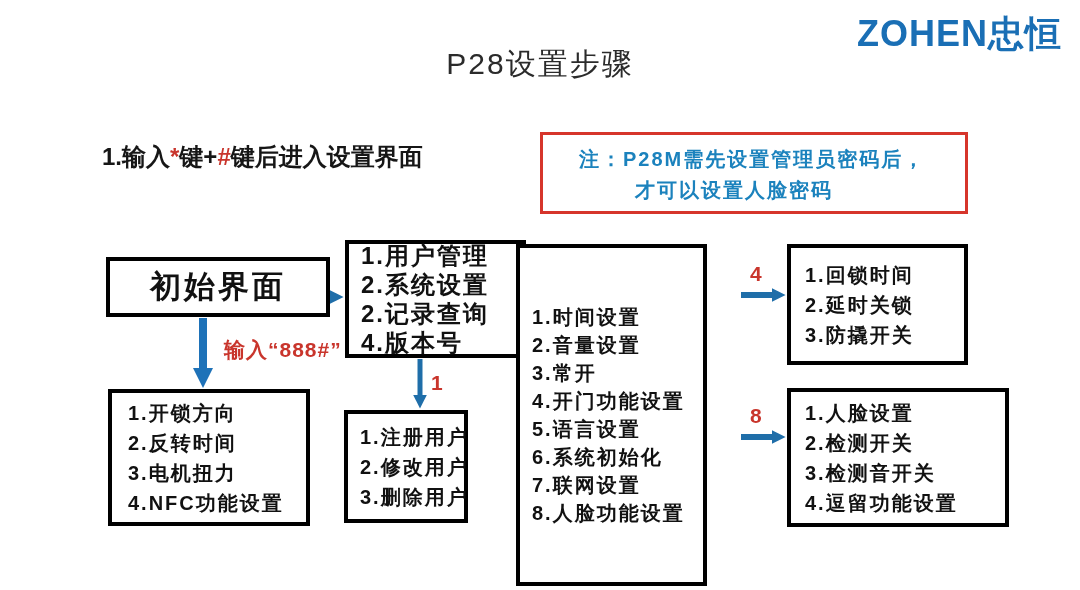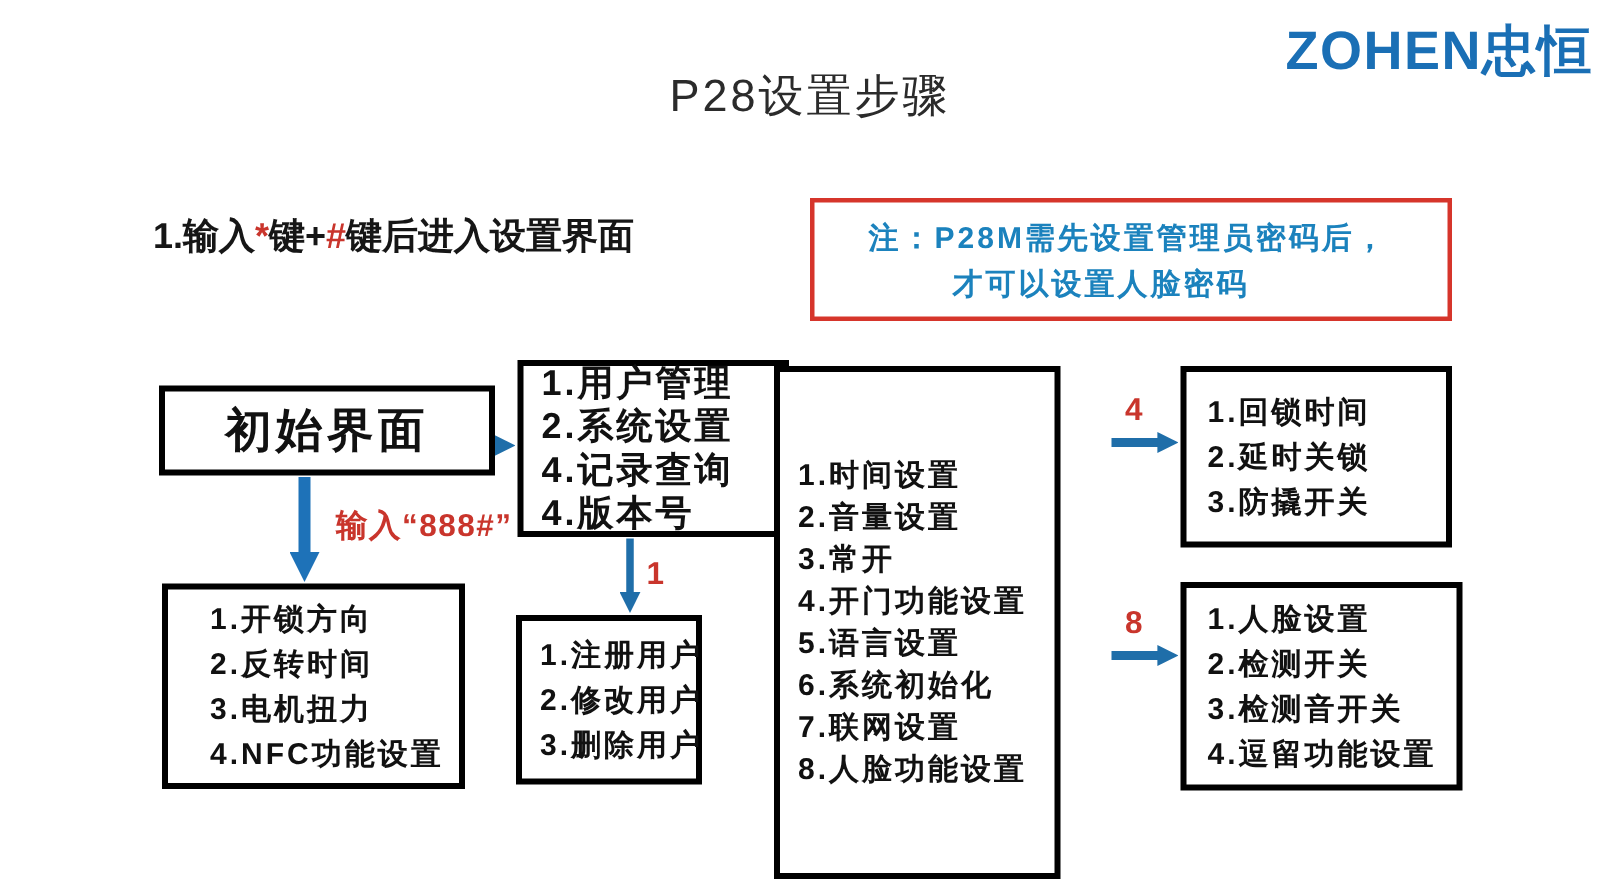--- a/index.html
+++ b/index.html
@@ -31,24 +31,24 @@
   
   .fbox{
     box-sizing:border-box;border:4px solid var(--box-border,#000);
     display:flex;flex-direction:column;justify-content:center;
     font-weight:bold;letter-spacing:2px;background:#fff;
   }
   .fbox .li{white-space:nowrap;}
   .box-initial{left:106px;top:257px;width:224px;height:60px;align-items:center;font-size:31px;letter-spacing:3px;}
   .box-main-menu{left:345px;top:240px;width:181px;height:118px;font-size:24px;line-height:29px;padding-left:12px;}
   .box-user-mgmt{left:344px;top:410px;width:124px;height:113px;font-size:20px;line-height:30px;padding-left:12px;}
-  .box-lock{left:108px;top:389px;width:202px;height:137px;font-size:20px;line-height:30px;padding-left:28px;}
+  .box-lock{left:108px;top:389px;width:202px;height:137px;font-size:20px;line-height:30px;padding-left:16px;}
   .box-system{left:516px;top:244px;width:191px;height:342px;font-size:20px;line-height:28px;padding-left:12px;}
   .box-relock{left:787px;top:244px;width:181px;height:121px;font-size:20px;line-height:30px;padding-left:14px;}
-  .box-face{left:787px;top:388px;width:188px;height:139px;font-size:20px;line-height:30px;padding-left:14px;}
+  .box-face{left:787px;top:388px;width:222px;height:139px;font-size:20px;line-height:30px;padding-left:14px;}
   
   svg.arrow-layer{left:0;top:0;width:1080px;height:590px;pointer-events:none;}
   .arrow{stroke:var(--arrow,#1f6ea9);fill:none;}
   .arrow-down{stroke:var(--arrow-down,#1e72b8);}
   marker path{fill:var(--arrow,#1f6ea9);}
   marker.big path{fill:var(--arrow-down,#1e72b8);}
   .arrow-label{color:var(--accent-red,#c9352c);font-weight:bold;font-size:21px;letter-spacing:1px;}
 </style>
 </head>
 <body>
@@ -92,21 +92,21 @@
 <div class="abs arrow-label" style="left:750px;top:262px;">4</div>
 <div class="abs arrow-label" style="left:750px;top:404px;">8</div>
 
 <div class="abs fbox box-initial">
   <div>初始界面</div>
 </div>
 
 <div class="abs fbox box-main-menu">
   <div class="li">1.用户管理</div>
   <div class="li">2.系统设置</div>
-  <div class="li">4.记录查询</div>
+  <div class="li">2.记录查询</div>
   <div class="li">4.版本号</div>
 </div>
 
 <div class="abs fbox box-user-mgmt">
   <div class="li">1.注册用户</div>
   <div class="li">2.修改用户</div>
   <div class="li">3.删除用户</div>
 </div>
 
 <div class="abs fbox box-lock">

